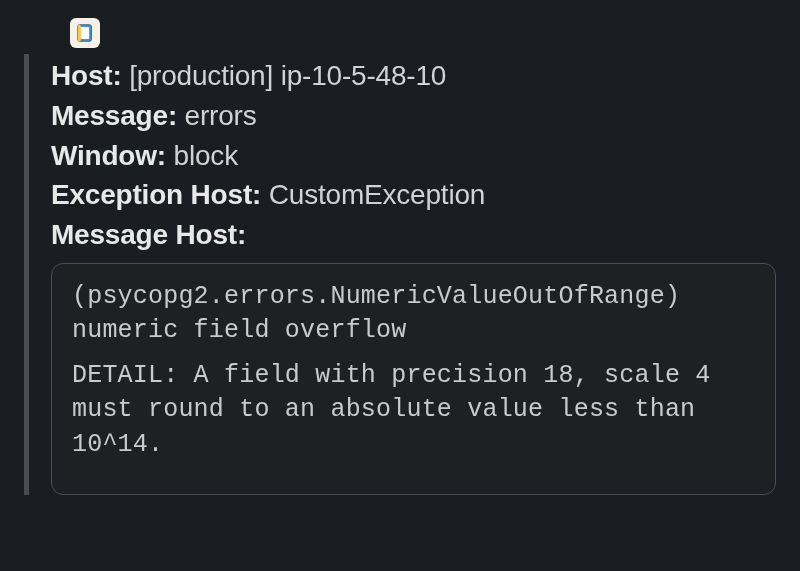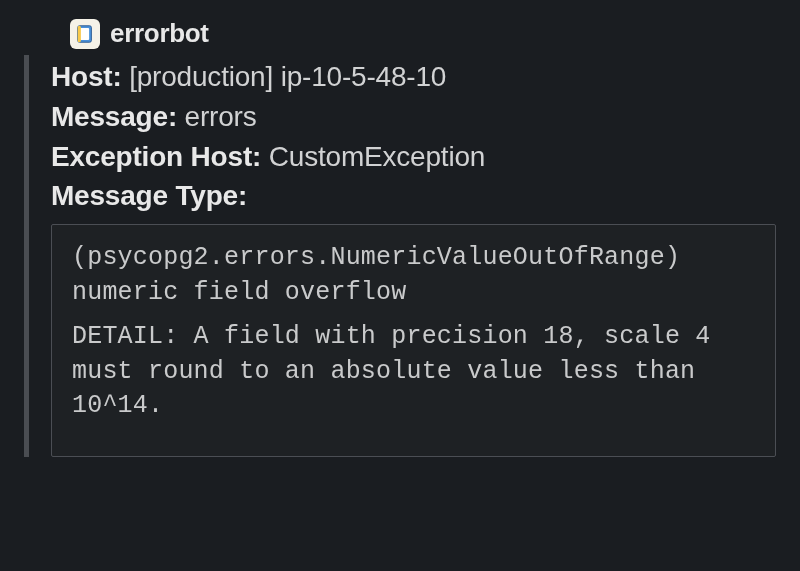--- a/index.html
+++ b/index.html
@@ -63,21 +63,21 @@
     font-weight: 800;
     color: #e8e8e8;
   }
   .field-value {
     font-weight: 400;
   }
   .code-block {
     margin-top: 8px;
     background: #1e2124;
     border: 1px solid #4b4e54;
-    border-radius: 2px;
+    border-radius: 12px;
     padding: 16px 20px 20px 20px;
     font-family: "SFMono-Regular", Consolas, "Liberation Mono", Menlo, monospace;
     font-size: 25px;
     line-height: 1.38;
     color: #c9cacb;
     letter-spacing: 0.2px;
   }
   .code-para {
     margin-bottom: 10px;
   }
@@ -91,43 +91,46 @@
 <div class="message">
 
   <div class="header-row">
     <div class="bot-avatar">
       <svg viewBox="0 0 24 24">
         <rect x="4" y="3" width="15" height="18" rx="2" fill="#4a90d9" stroke="#2c5a8f" stroke-width="1"></rect>
         <rect x="6.5" y="5.5" width="10" height="13" rx="1" fill="#ffffff"></rect>
         <rect x="4" y="3" width="3.5" height="18" rx="2" fill="#f8c94a"></rect>
       </svg>
     </div>
-    <span class="bot-name">errorbot</span>
   </div>
 
   <div class="attachment">
 
     <div class="field-line">
       <span class="field-label"><span>Host</span>:</span>
       <span class="field-value">[production] ip-10-5-48-10</span>
     </div>
 
     <div class="field-line">
       <span class="field-label"><span>Message</span>:</span>
       <span class="field-value">errors</span>
     </div>
 
+    <div class="field-line">
+      <span class="field-label"><span>Window</span>:</span>
+      <span class="field-value">block</span>
+    </div>
 
     <div class="field-line">
       <span class="field-label"><span>Exception Host</span>:</span>
       <span class="field-value">CustomException</span>
     </div>
 
     <div class="field-line">
-      <span class="field-label"><span>Message Type</span>:</span>
+      <span class="field-label"><span>Message Host</span>:</span>
     </div>
 
     <div class="code-block">
       <div class="code-para">(psycopg2.errors.NumericValueOutOfRange) numeric field overflow</div>
       <div class="code-para">DETAIL:  A field with precision 18, scale 4 must round to an absolute value less than 10^14.</div>
     </div>
 
   </div>
 
 </div>

